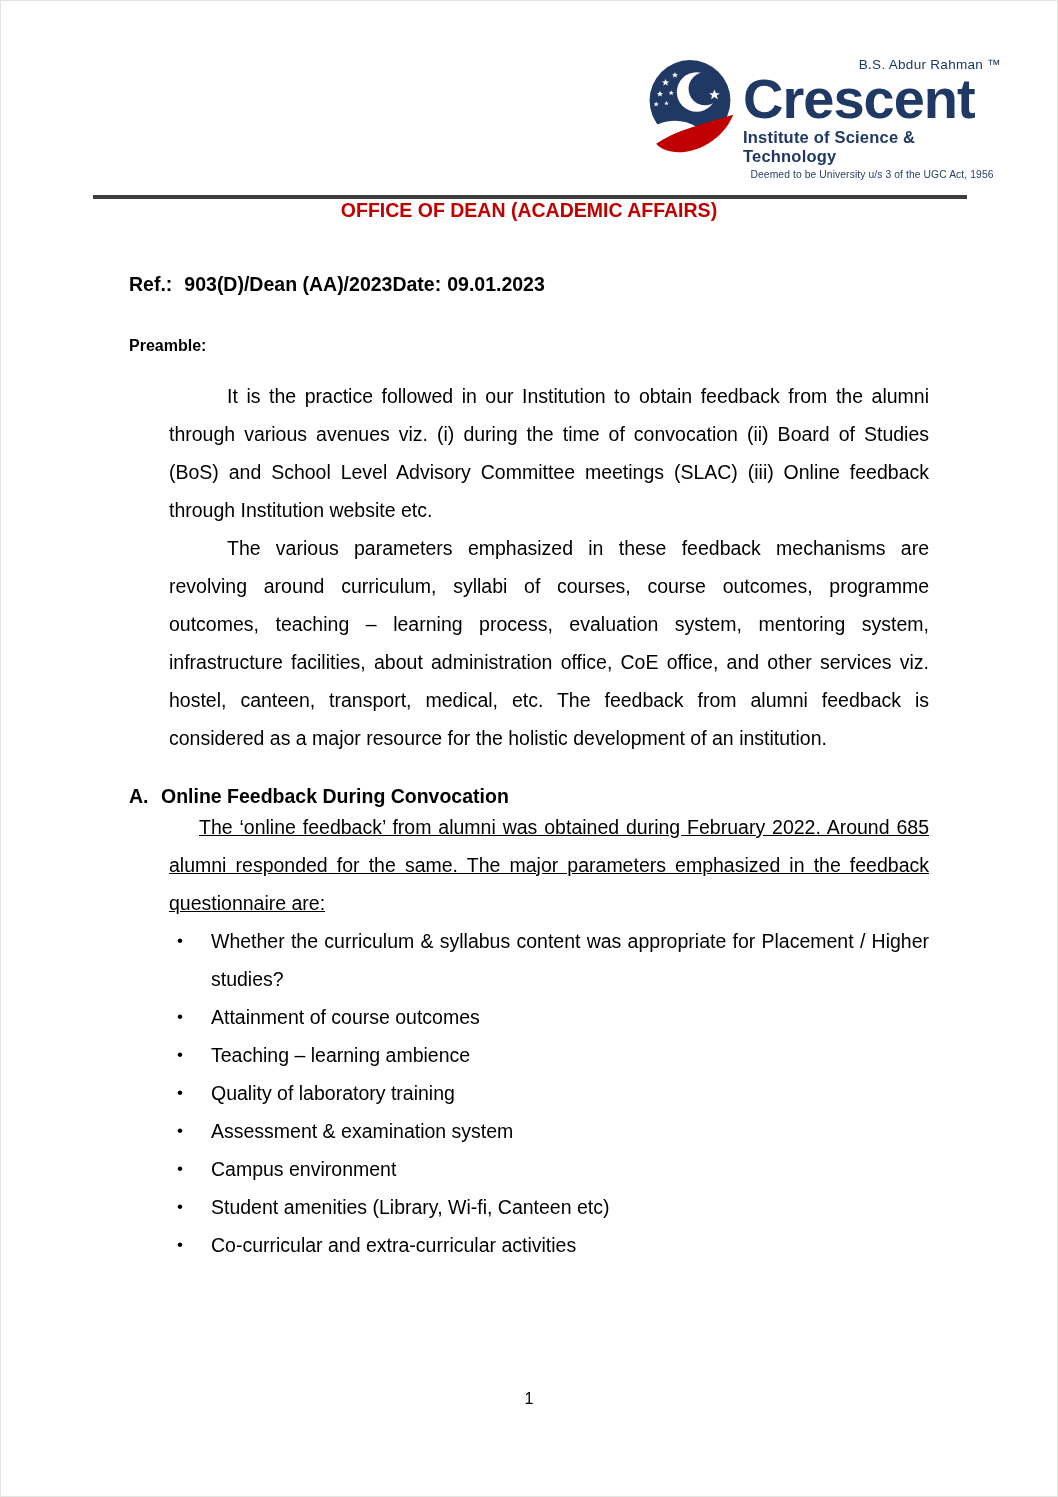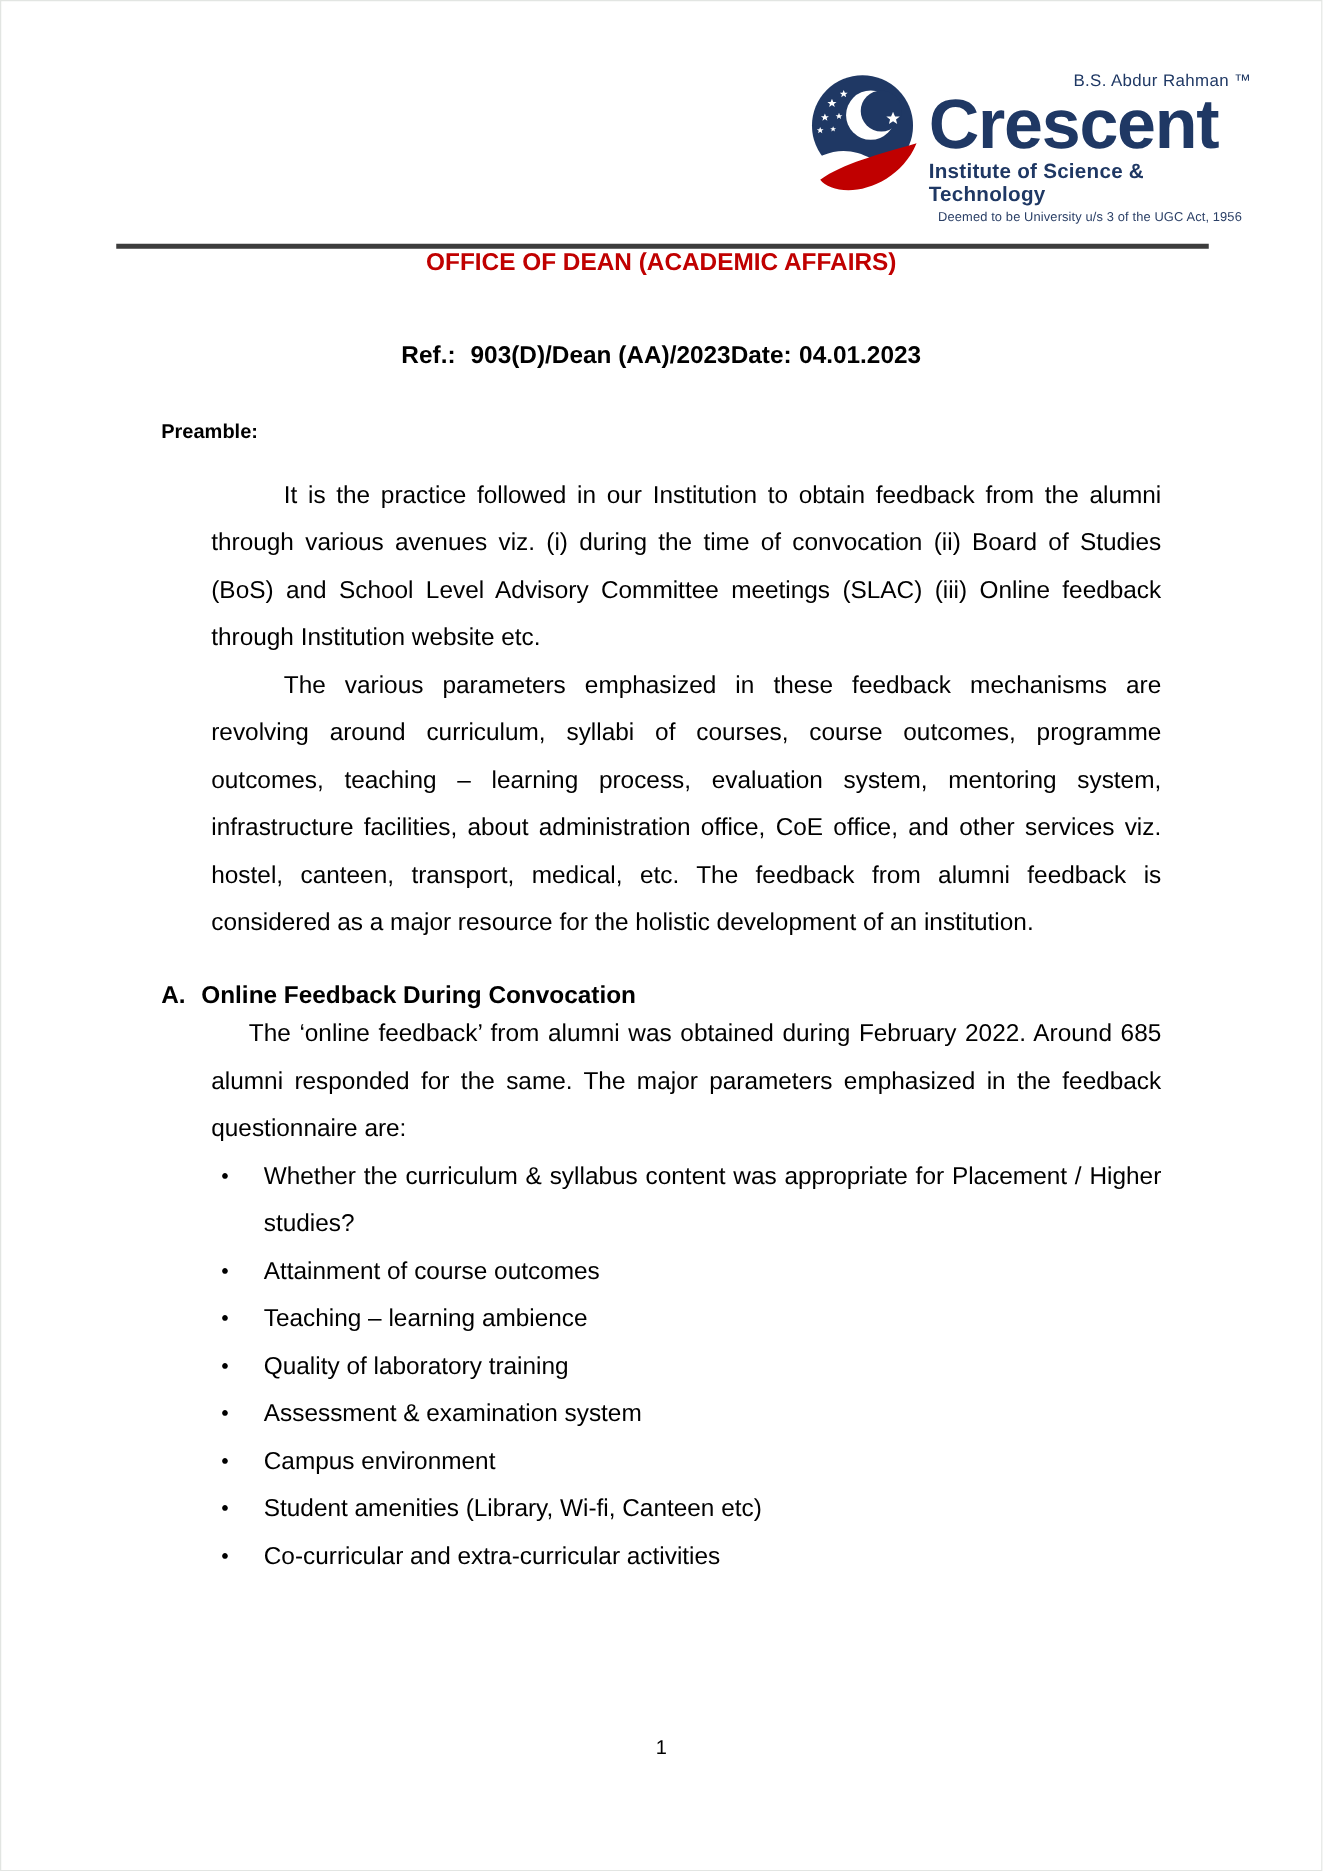--- a/index.html
+++ b/index.html
@@ -64,21 +64,21 @@
   
   .office-title {
     text-align: center;
     color: #c00000;
     font-weight: bold;
     font-size: 19.5px;
   }
   .ref-row {
     margin: 51px 128px 0 128px;
     display: flex;
-    justify-content: center;
+    justify-content: flex-start;
     font-weight: bold;
     font-size: 19.5px;
   }
   .ref-left .gap { display: inline-block; width: 12px; }
   .date-right .gap { display: inline-block; width: 6px; }
 
   .doc-title {
     margin-top: 45px;
     text-align: center;
     color: #c00000;
@@ -102,21 +102,21 @@
   .para-1 { margin-top: 22px; text-indent: 58px; }
   .para-2 { margin-top: 0; text-indent: 58px; }
 
   .section-heading {
     margin-top: 28px;
     font-size: 19.5px;
     font-weight: bold;
     display: flex;
   }
   .section-heading .sec-label { width: 32px; flex: none; }
-  .section-intro { text-indent: 30px; }
+  .section-intro { text-indent: 30px; text-decoration: underline; }
 
   .bullet-list {
     list-style: none;
     margin: 0 0 0 48px;
   }
   .bullet-list li {
     display: flex;
     font-size: 19.5px;
     line-height: 38px;
   }
@@ -177,21 +177,21 @@
 
     <hr class="rule">
 
     <div class="office-title">OFFICE OF DEAN (ACADEMIC AFFAIRS)</div>
 
     <div class="ref-row">
       <div class="ref-left">
         <span>Ref.:</span><span class="gap"></span><span>903(D)/Dean (AA)/2023</span>
       </div>
       <div class="date-right">
-        <span>Date:</span><span class="gap"></span><span>04.01.2023</span>
+        <span>Date:</span><span class="gap"></span><span>09.01.2023</span>
       </div>
     </div>
   </header>
 
   <main>
 
     <div class="content">
       <h3 class="preamble-heading">Preamble:</h3>
 
       <p class="body-para para-1">It is the practice followed in our Institution to obtain feedback from the alumni through various avenues viz. (i) during the time of convocation (ii) Board of Studies (BoS) and School Level Advisory Committee meetings (SLAC) (iii) Online feedback through Institution website etc.</p>

